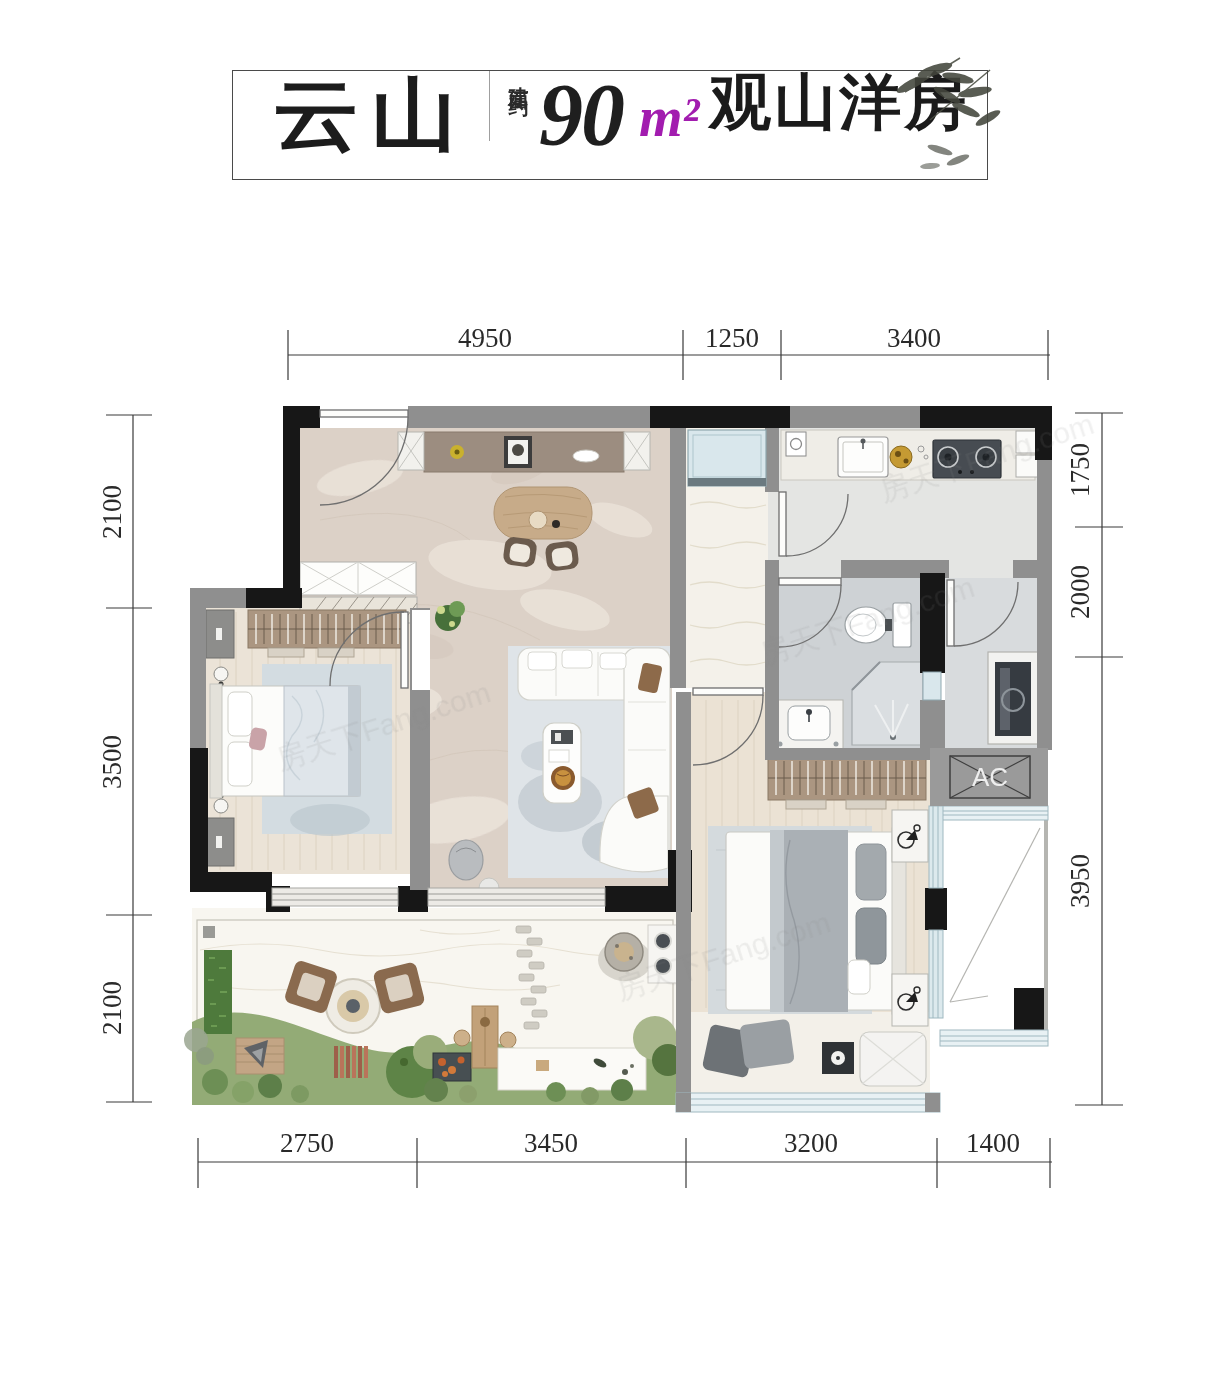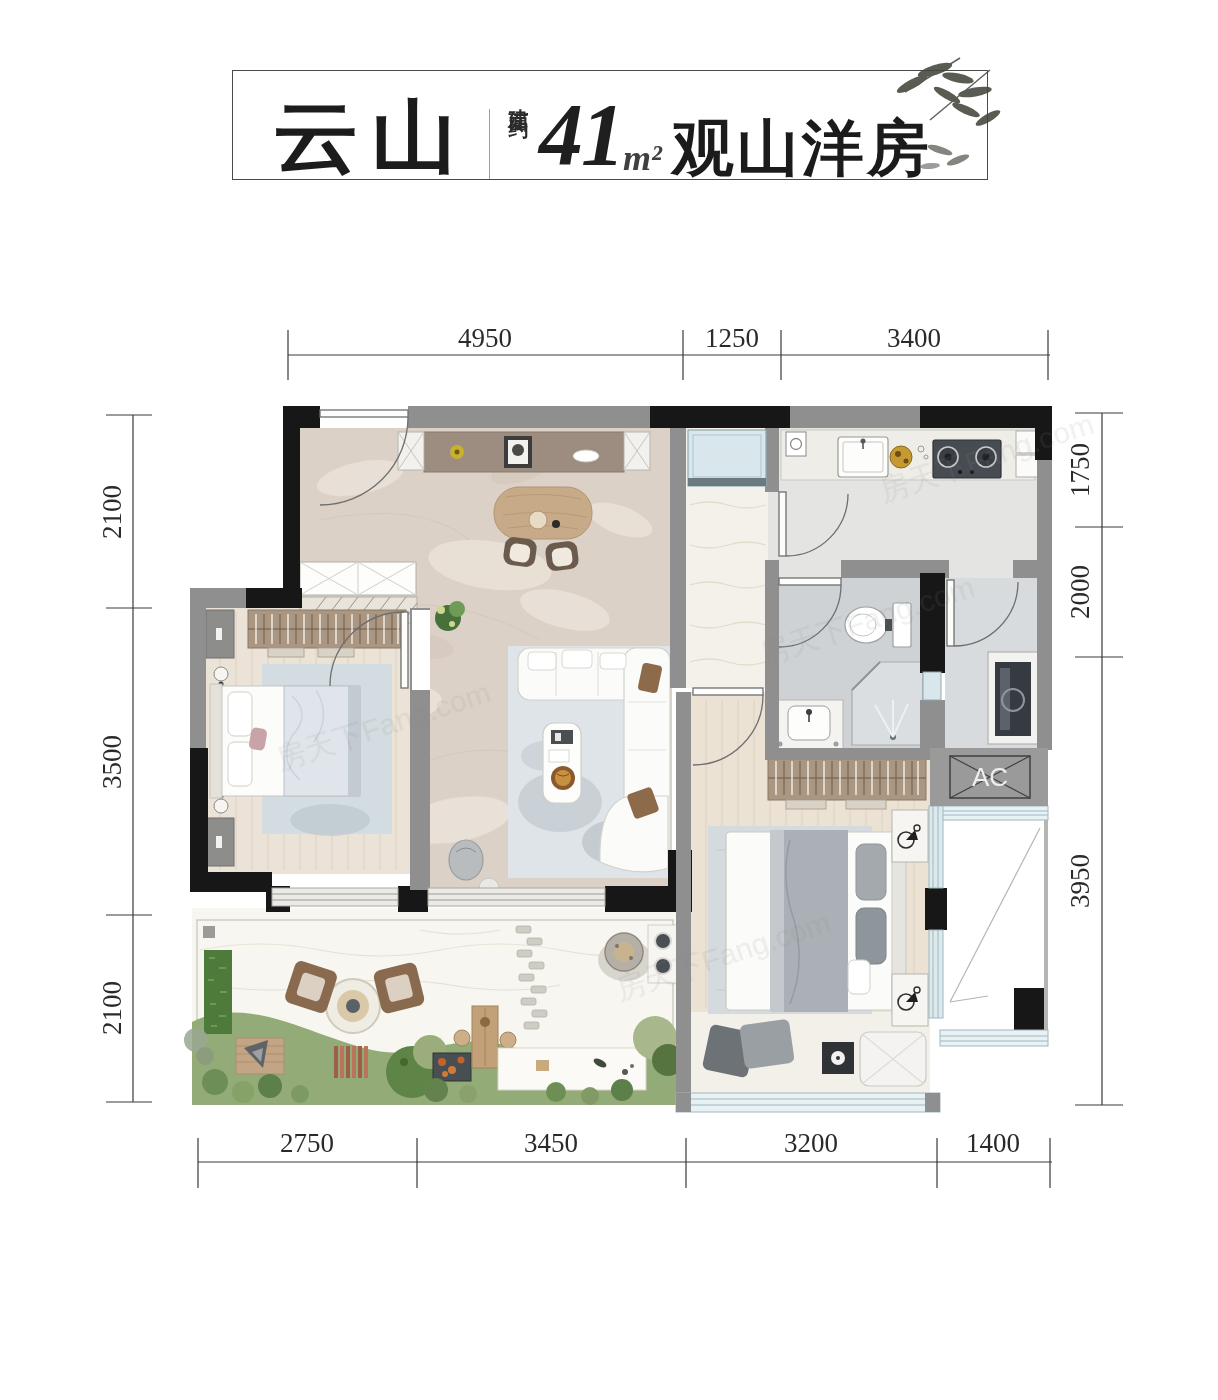--- a/index.html
+++ b/index.html
@@ -1,47 +1,47 @@
 <!DOCTYPE html>
 <html><head>
 <meta charset="utf-8">
 <style>
   html,body{margin:0;padding:0;background:#ffffff;}
   body{width:1218px;height:1400px;position:relative;overflow:hidden;
        font-family:"Liberation Sans", sans-serif;}
   #stage{position:absolute;inset:0;}
   
   .hdr-box{position:absolute;left:232px;top:70px;width:754px;height:108px;
-           border:1.5px solid #4a4a4a;background:#fff;display:flex;align-items:flex-end;}
+           border:1.5px solid #4a4a4a;background:#fff;display:flex;align-items:flex-start;}
   .logo{font-family:"DejaVu Serif", serif;font-weight:900;font-size:86px;
         letter-spacing:12px;color:#1c1c1c;margin-left:40px;line-height:1;
         transform:scaleY(.92);}
   .vdiv{width:1px;height:70px;background:#9f9f9f;margin:0 16px 0 20px;}
   .area-label{writing-mode:vertical-rl;text-orientation:upright;
         font-family:"DejaVu Serif", serif;font-weight:700;font-size:20px;
         color:#2b2b2b;letter-spacing:5px;height:86px;margin-right:6px;}
   .area-num{font-family:"Liberation Serif", serif;font-style:italic;font-weight:700;
         font-size:88px;color:#1f1f1f;line-height:1;letter-spacing:-2px;}
   .area-unit{font-family:"Liberation Serif", serif;font-style:italic;font-weight:700;
-        font-size:36px;color:#404040;margin:14px 10px 0 0;}
+        font-size:56px;color:#a21caf;margin:14px 10px 0 16px;}
   .prod-name{font-family:"DejaVu Serif", serif;font-weight:900;font-size:62px;
         color:#1b1b1b;letter-spacing:3px;line-height:1;transform:scaleY(.98);}
   .subtitle{position:absolute;left:232px;top:194px;width:754px;text-align:center;
         font-size:16px;letter-spacing:21px;color:#818181;font-weight:500;}
 </style>
 </head>
 <body>
 
 <div id="stage">
 
   <div class="hdr-box">
     <div class="logo">云山</div>
     <div class="vdiv"></div>
     <div class="area-label">建面约</div>
-    <div class="area-num">41</div>
+    <div class="area-num">90</div>
     <div class="area-unit">m²</div>
     <div class="prod-name">观山洋房</div>
   </div>
 
   <svg width="1218" height="1400" viewBox="0 0 1218 1400" style="position:absolute;left:0;top:0">
 
     <g fill="#43463c" stroke="none" opacity="0.88">
       <path d="M905,92 L960,58" stroke="#4a4d42" stroke-width="1.5" fill="none"></path>
       <path d="M930,120 L990,70" stroke="#4a4d42" stroke-width="1.5" fill="none"></path>
       <ellipse cx="912" cy="84" rx="17" ry="4.5" transform="rotate(-28 912 84)"></ellipse>

